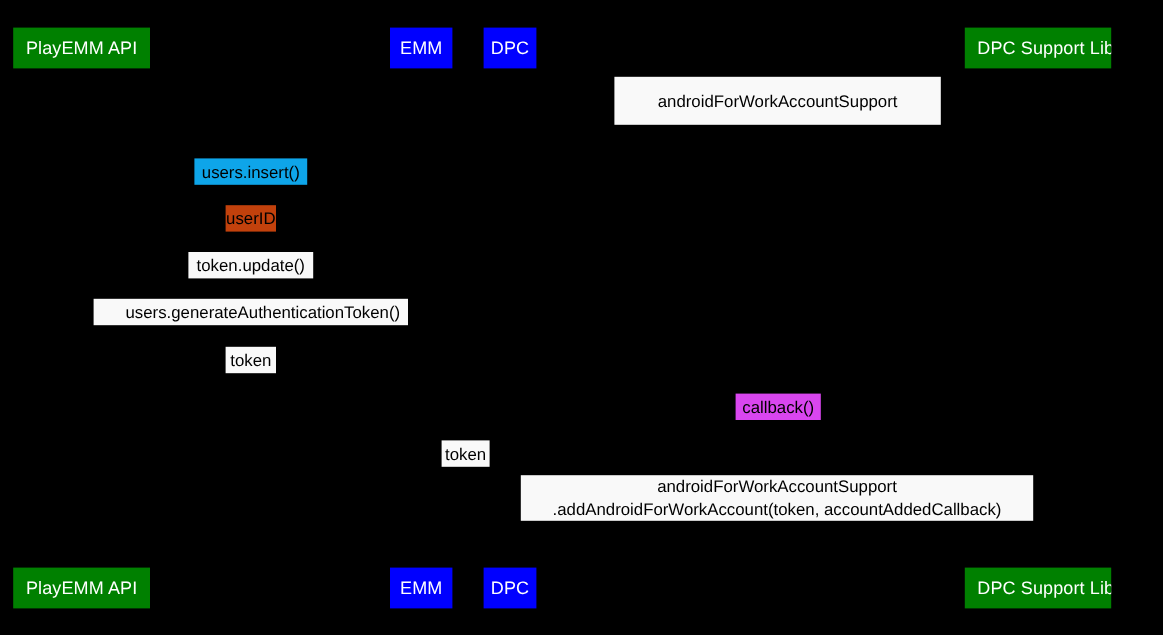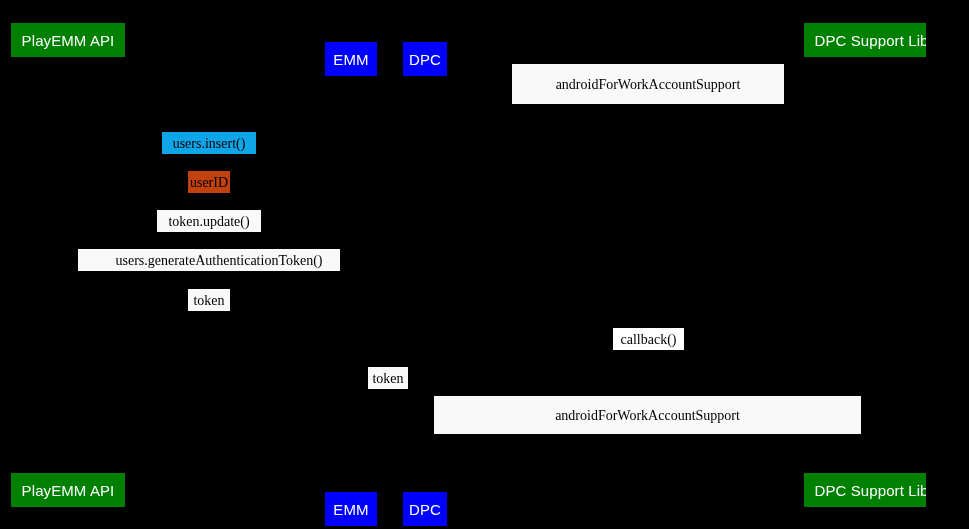--- a/index.html
+++ b/index.html
@@ -26,21 +26,21 @@
     align-items: center;
     justify-content: center;
     color: #ffffff;
     font-size: 15px;
     line-height: 1;
     letter-spacing: 0.1px;
     white-space: nowrap;
     user-select: none;
   }
   .participant.green { background: #008000; }
-  .participant.blue  { background: #0000ff; margin-top: 19px; }
+  .participant.blue  { background: #0000ff; }
 
   
   .lifeline {
     position: absolute;
     width: 1px;
     background: #000000;
   }
   
   .msg-arrow {
     position: absolute;
@@ -56,21 +56,20 @@
     font-size: 14px;
     line-height: 19px;
     text-align: center;
     white-space: pre;
     padding: 1px 2px;
     display: flex;
     flex-direction: column;
     align-items: center;
     justify-content: center;
     user-select: none;
-    font-family: Liberation Serif, serif;
   }
   .msg-label .ln { display: block; }
 </style>
 </head>
 <body>
 
 <div id="diagram-canvas">
   <div id="lifelines-layer">
       <div class="lifeline" style="left: 68px; top: 57px; height: 416px; background: rgb(0, 0, 0);"></div>
       <div class="lifeline" style="left: 351px; top: 57px; height: 416px; background: rgb(0, 0, 0);"></div>
@@ -116,17 +115,17 @@
         <span>DPC Support Lib</span>
       </div>
     </div>
   <div id="messages-layer">
       <div class="msg-label" style="left: 512px; top: 64px; width: 272px; height: 40px; background: rgb(249, 249, 249); color: rgb(0, 0, 0);"><span class="ln">androidForWorkAccountSupport</span></div>
       <div class="msg-label" style="left: 162px; top: 132px; width: 94px; height: 22px; background: #0ea5e9; color: rgb(0, 0, 0);"><span class="ln">users.insert()</span></div>
       <div class="msg-label" style="left: 188px; top: 171px; width: 42px; height: 22px; background: #c2410c; color: rgb(0, 0, 0);"><span class="ln">userID</span></div>
       <div class="msg-label" style="left: 157px; top: 210px; width: 104px; height: 22px; background: rgb(249, 249, 249); color: rgb(0, 0, 0);"><span class="ln">token.update()</span></div>
       <div class="msg-label" style="left: 78px; top: 249px; width: 262px; height: 22px; background: rgb(249, 249, 249); color: rgb(0, 0, 0); padding-left: 22px;"><span class="ln">users.generateAuthenticationToken()</span></div>
       <div class="msg-label" style="left: 188px; top: 289px; width: 42px; height: 22px; background: rgb(249, 249, 249); color: rgb(0, 0, 0);"><span class="ln">token</span></div>
-      <div class="msg-label" style="left: 613px; top: 328px; width: 71px; height: 22px; background: #ffffff; color: rgb(0, 0, 0);"><span class="ln">callback()</span></div>
+      <div class="msg-label" style="left: 613px; top: 328px; width: 71px; height: 22px; background: #d946ef; color: rgb(0, 0, 0);"><span class="ln">callback()</span></div>
       <div class="msg-label" style="left: 368px; top: 367px; width: 40px; height: 22px; background: rgb(249, 249, 249); color: rgb(0, 0, 0);"><span class="ln">token</span></div>
-      <div class="msg-label" style="left: 434px; top: 396px; width: 427px; height: 38px; background: rgb(249, 249, 249); color: rgb(0, 0, 0);"><span class="ln">androidForWorkAccountSupport</span></div>
+      <div class="msg-label" style="left: 434px; top: 396px; width: 427px; height: 38px; background: rgb(249, 249, 249); color: rgb(0, 0, 0);"><span class="ln">androidForWorkAccountSupport</span><span class="ln">.addAndroidForWorkAccount(token, accountAddedCallback)</span></div>
     </div>
 </div>
 
 </body></html>

